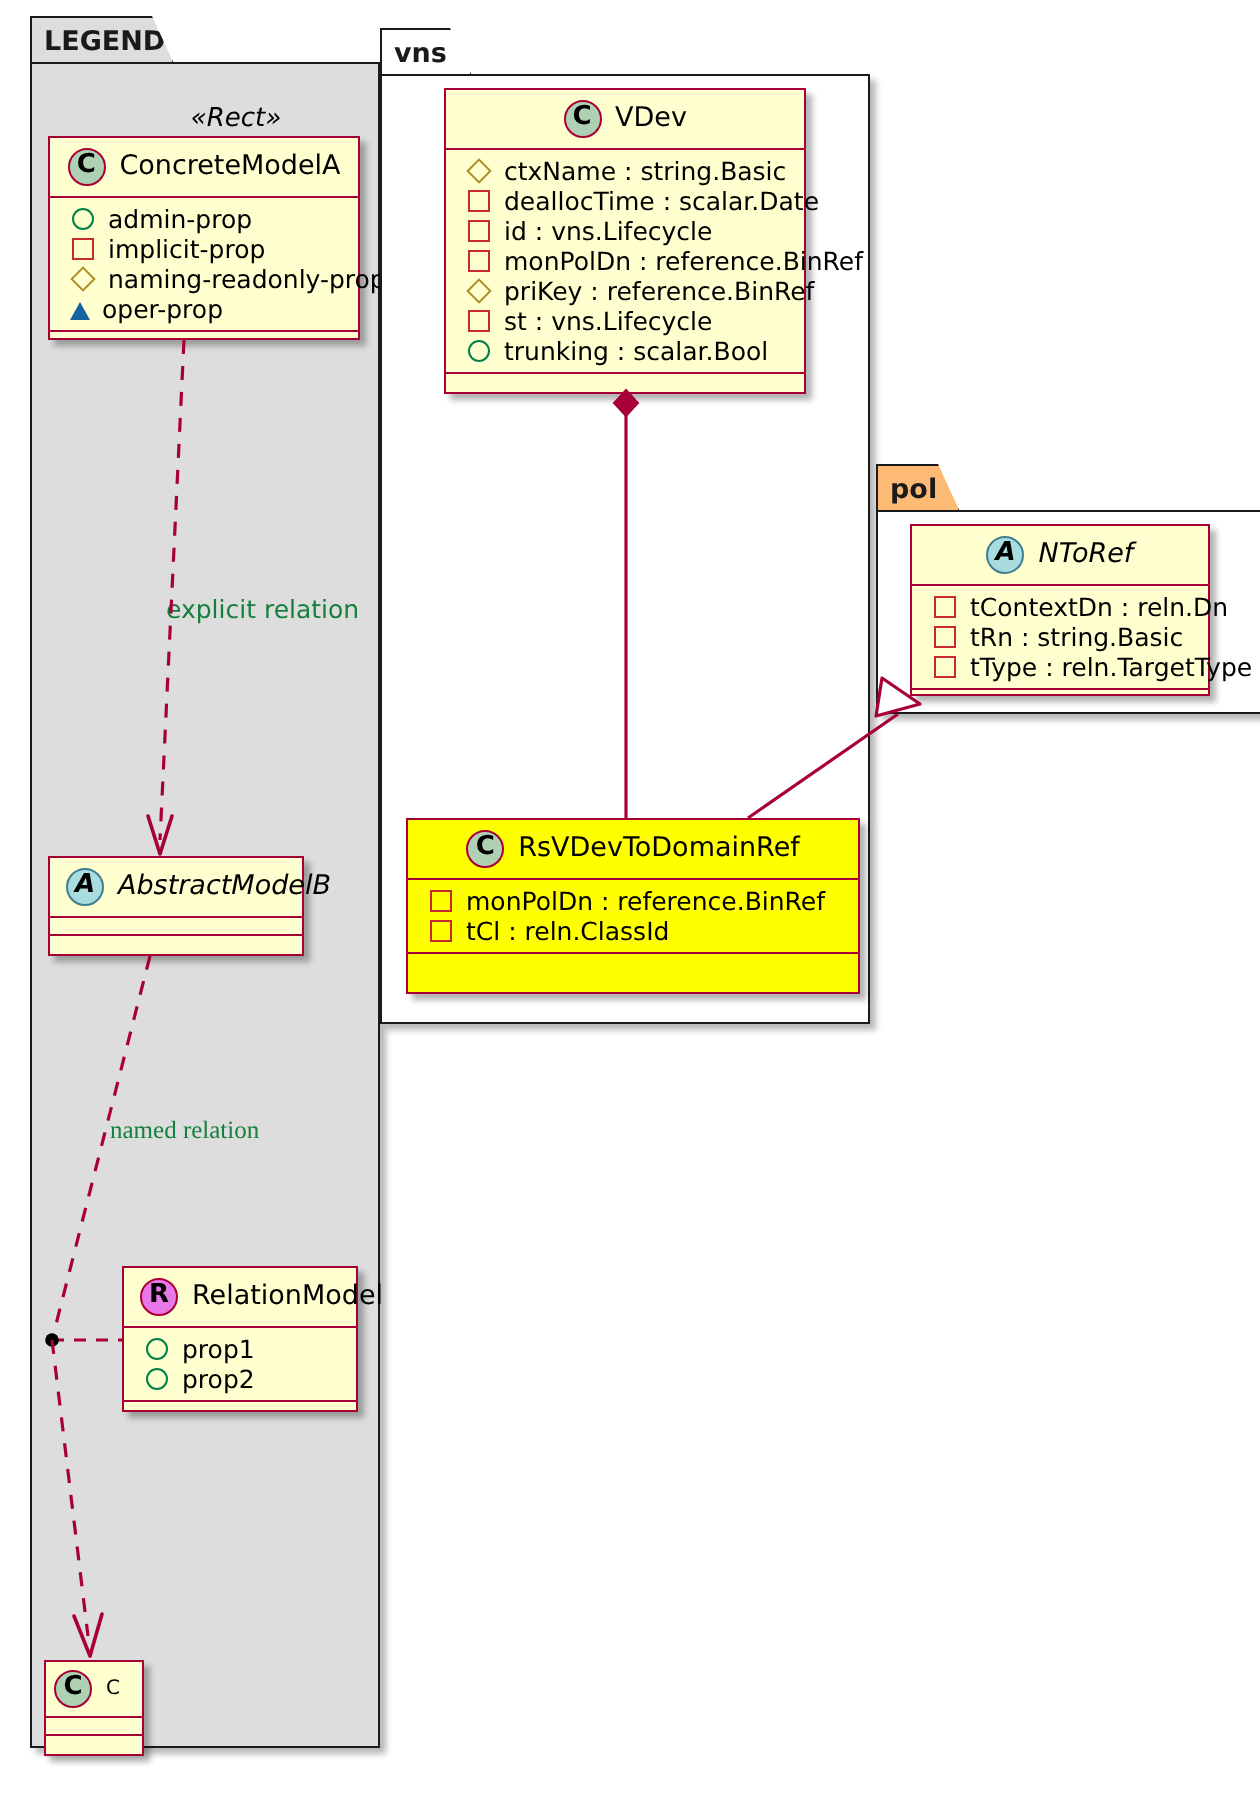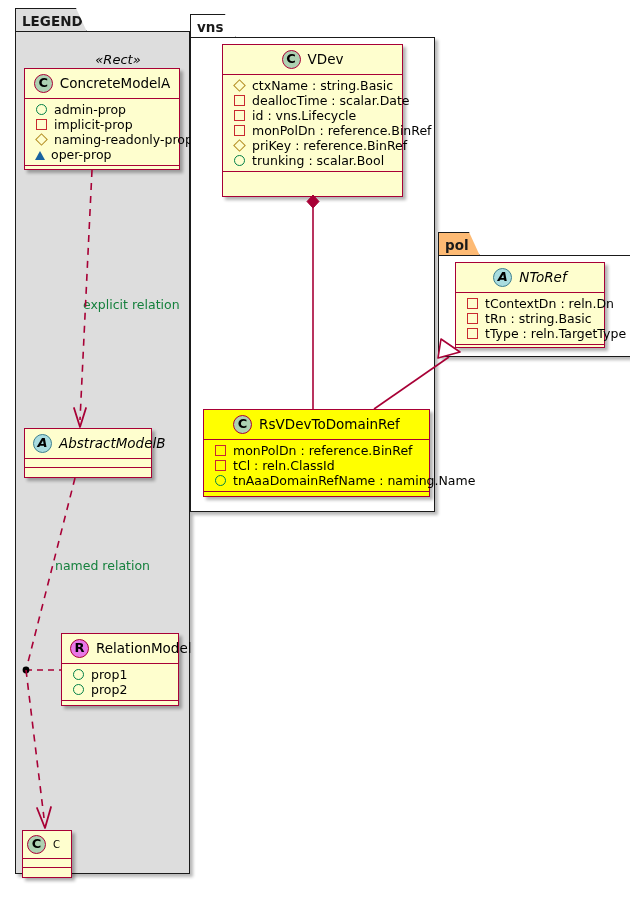--- a/index.html
+++ b/index.html
@@ -155,21 +155,21 @@
   <div class="cls" style="left:22px;top:830px;width:50px;height:48px;">
     <div class="cls-head left" style="padding:4px 4px;">
       <span class="badge c">C</span>
       <span class="cls-title tiny">C</span>
     </div>
     <div class="cls-attrs empty"></div>
     <div class="cls-ops"></div>
   </div>
 
   <div class="edge-label" style="left:83px;top:297px;">explicit relation</div>
-  <div class="edge-label" style="left:55px;top:558px;">named relation</div>
+  <div class="edge-label" style="left:55px;top:558px;font-family:Liberation Serif, serif;">named relation</div>
 
   <div class="pkg" style="left:190px;top:14px;width:245px;height:498px;">
     <div class="pkg-tab" style="width:46px;background:#FFFFFF;">
       <span>vns</span>
     </div>
     <div class="pkg-body" style="top:23px;width:245px;height:475px;background:#FFFFFF;"></div>
   </div>
 
   <div class="cls" style="left:222px;top:44px;width:181px;height:153px;">
     <div class="cls-head">
@@ -191,44 +191,44 @@
       </div>
       <div class="attr">
         <span class="g square"></span>
         <span class="attr-txt">monPolDn : reference.BinRef</span>
       </div>
       <div class="attr">
         <span class="g diamond"></span>
         <span class="attr-txt">priKey : reference.BinRef</span>
       </div>
       <div class="attr">
+        <span class="g square"></span>
+        <span class="attr-txt">st : vns.Lifecycle</span>
+      </div>
+      <div class="attr">
         <span class="g circle"></span>
         <span class="attr-txt">trunking : scalar.Bool</span>
       </div>
     </div>
     <div class="cls-ops"></div>
   </div>
 
   <div class="cls hl" style="left:203px;top:409px;width:227px;height:88px;">
     <div class="cls-head">
       <span class="badge c">C</span>
       <span class="cls-title">RsVDevToDomainRef</span>
     </div>
     <div class="cls-attrs">
       <div class="attr">
         <span class="g square"></span>
         <span class="attr-txt">monPolDn : reference.BinRef</span>
       </div>
       <div class="attr">
         <span class="g square"></span>
         <span class="attr-txt">tCl : reln.ClassId</span>
-      </div>
-      <div class="attr">
-        <span class="g circle"></span>
-        <span class="attr-txt">tnAaaDomainRefName : naming.Name</span>
       </div>
     </div>
     <div class="cls-ops"></div>
   </div>
 
   <div class="pkg" style="left:438px;top:232px;width:205px;height:125px;">
     <div class="pkg-tab" style="width:42px;background:#fdba74;">
       <span>pol</span>
     </div>
     <div class="pkg-body" style="top:23px;width:205px;height:102px;background:#FFFFFF;"></div>

